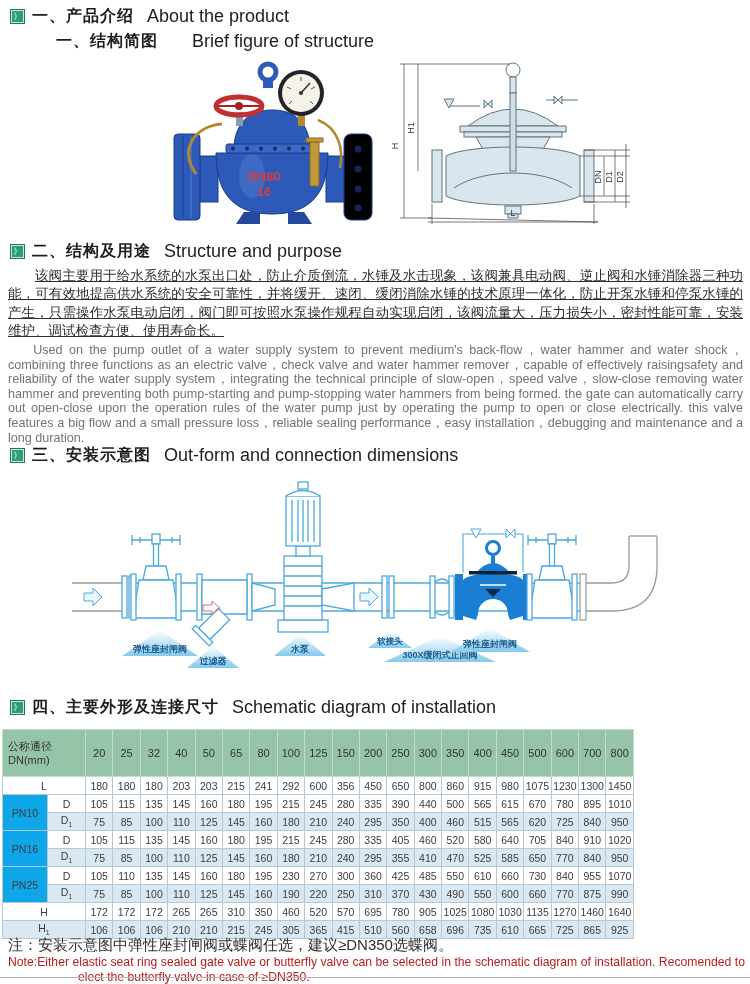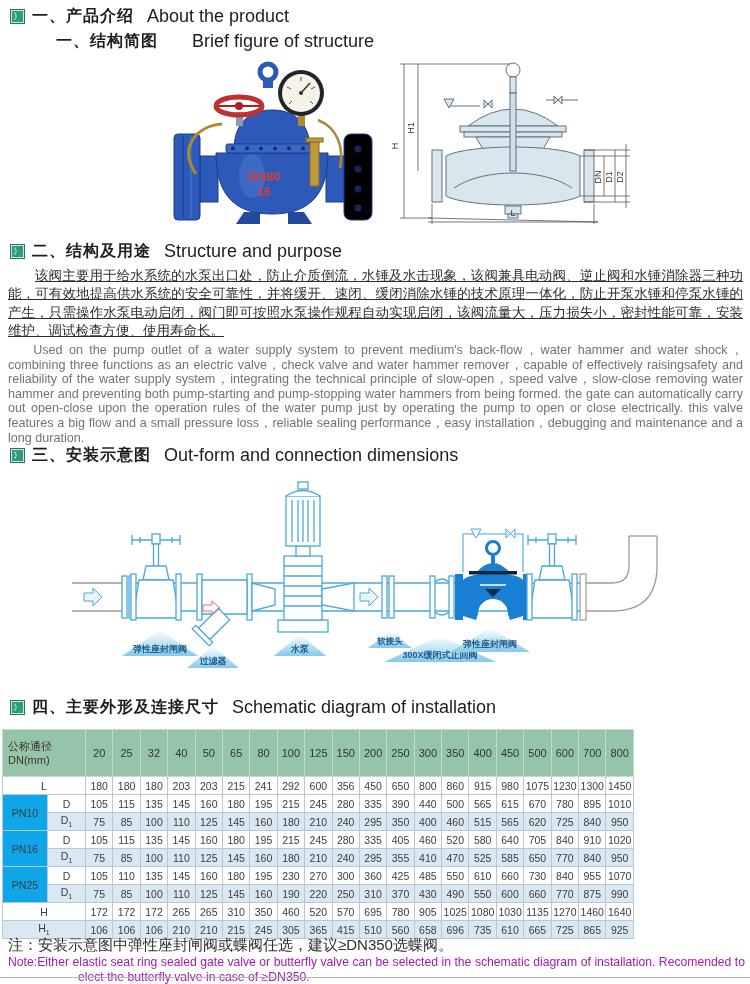--- a/index.html
+++ b/index.html
@@ -17,21 +17,21 @@
   
   table.dims{border-collapse:collapse;table-layout:fixed;width:632px;font-size:10.5px;color:#3c3c3c;}
   table.dims td,table.dims th{border:1px solid #b3c9d6;text-align:center;padding:0;height:17px;overflow:hidden;white-space:nowrap;font-weight:normal;}
   table.dims thead th{background:#96c4a9;border-color:#c3dccd;height:46px;font-size:11px;color:#333;}
   table.dims thead th.corner{text-align:left;padding-left:5px;line-height:14px;}
   table.dims td.shaded{background:#d9e8f2;}
   table.dims td.group{background:#0ea5e9;}
   table.dims sub{font-size:7px;}
   
   .note-zh{font-size:15px;color:#2e2e2e;line-height:17px;}
-  .note-en{font-size:12.2px;color:#a21caf;line-height:14.5px;padding-left:70px;text-indent:-70px;margin-top:2px;text-align:justify;}
+  .note-en{font-size:12.2px;color:#b91c1c;line-height:14.5px;padding-left:70px;text-indent:-70px;margin-top:2px;text-align:justify;}
   .rule{position:absolute;left:0;width:750px;height:0;border-top:1px solid #b5b5b5;}
   svg{display:block;}
   .dlabel{font-size:9px;font-weight:bold;fill:#1b5a8c;text-anchor:middle;}
   .dlabel-sm{font-size:8.5px;font-weight:bold;fill:#1b5a8c;text-anchor:middle;}
   .dimtxt{font-size:9px;fill:#333;}
 </style>
 </head>
 <body>
 
 <div class="abs heading" style="left:10px;top:6px;">

